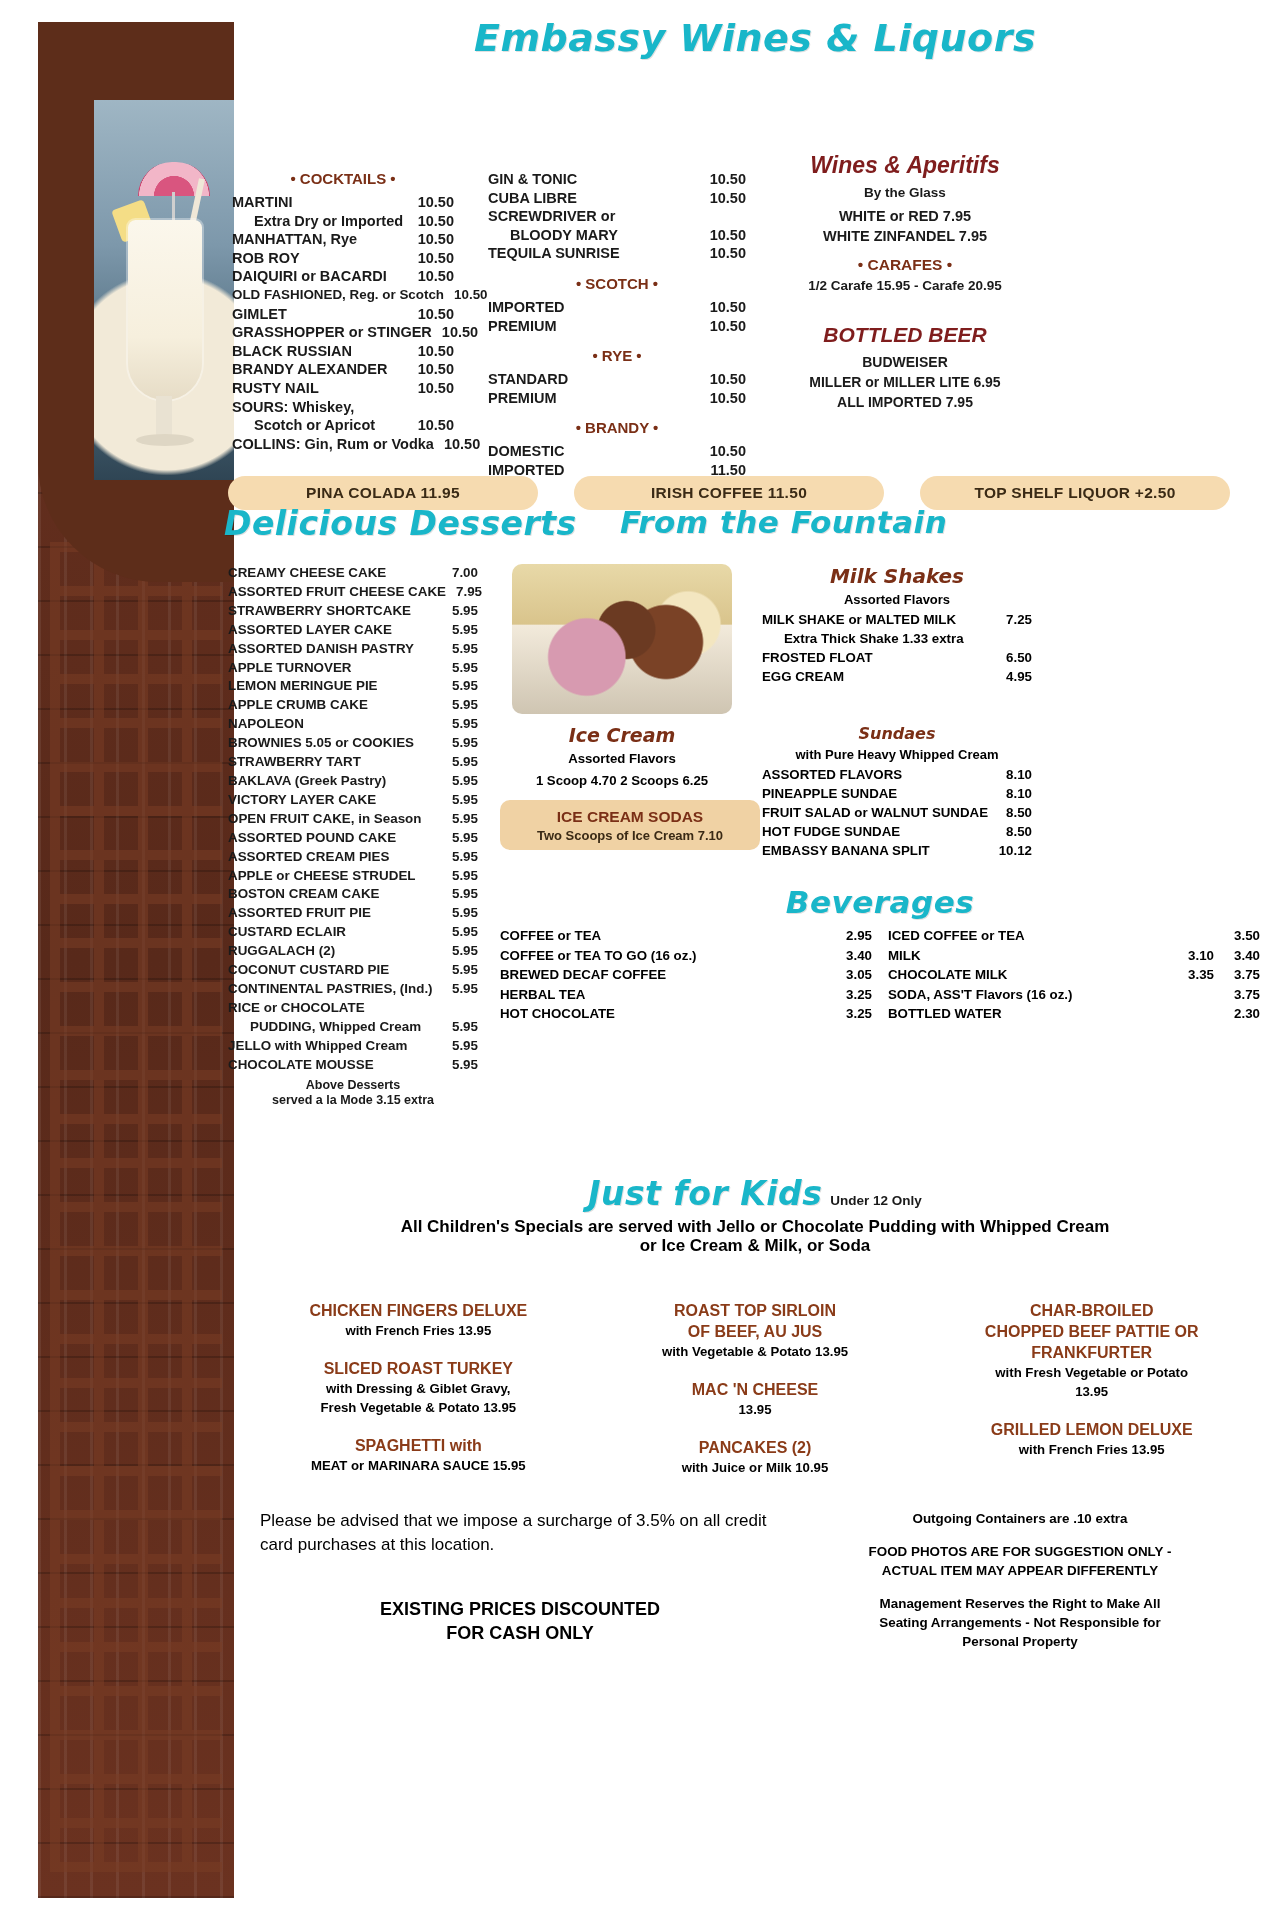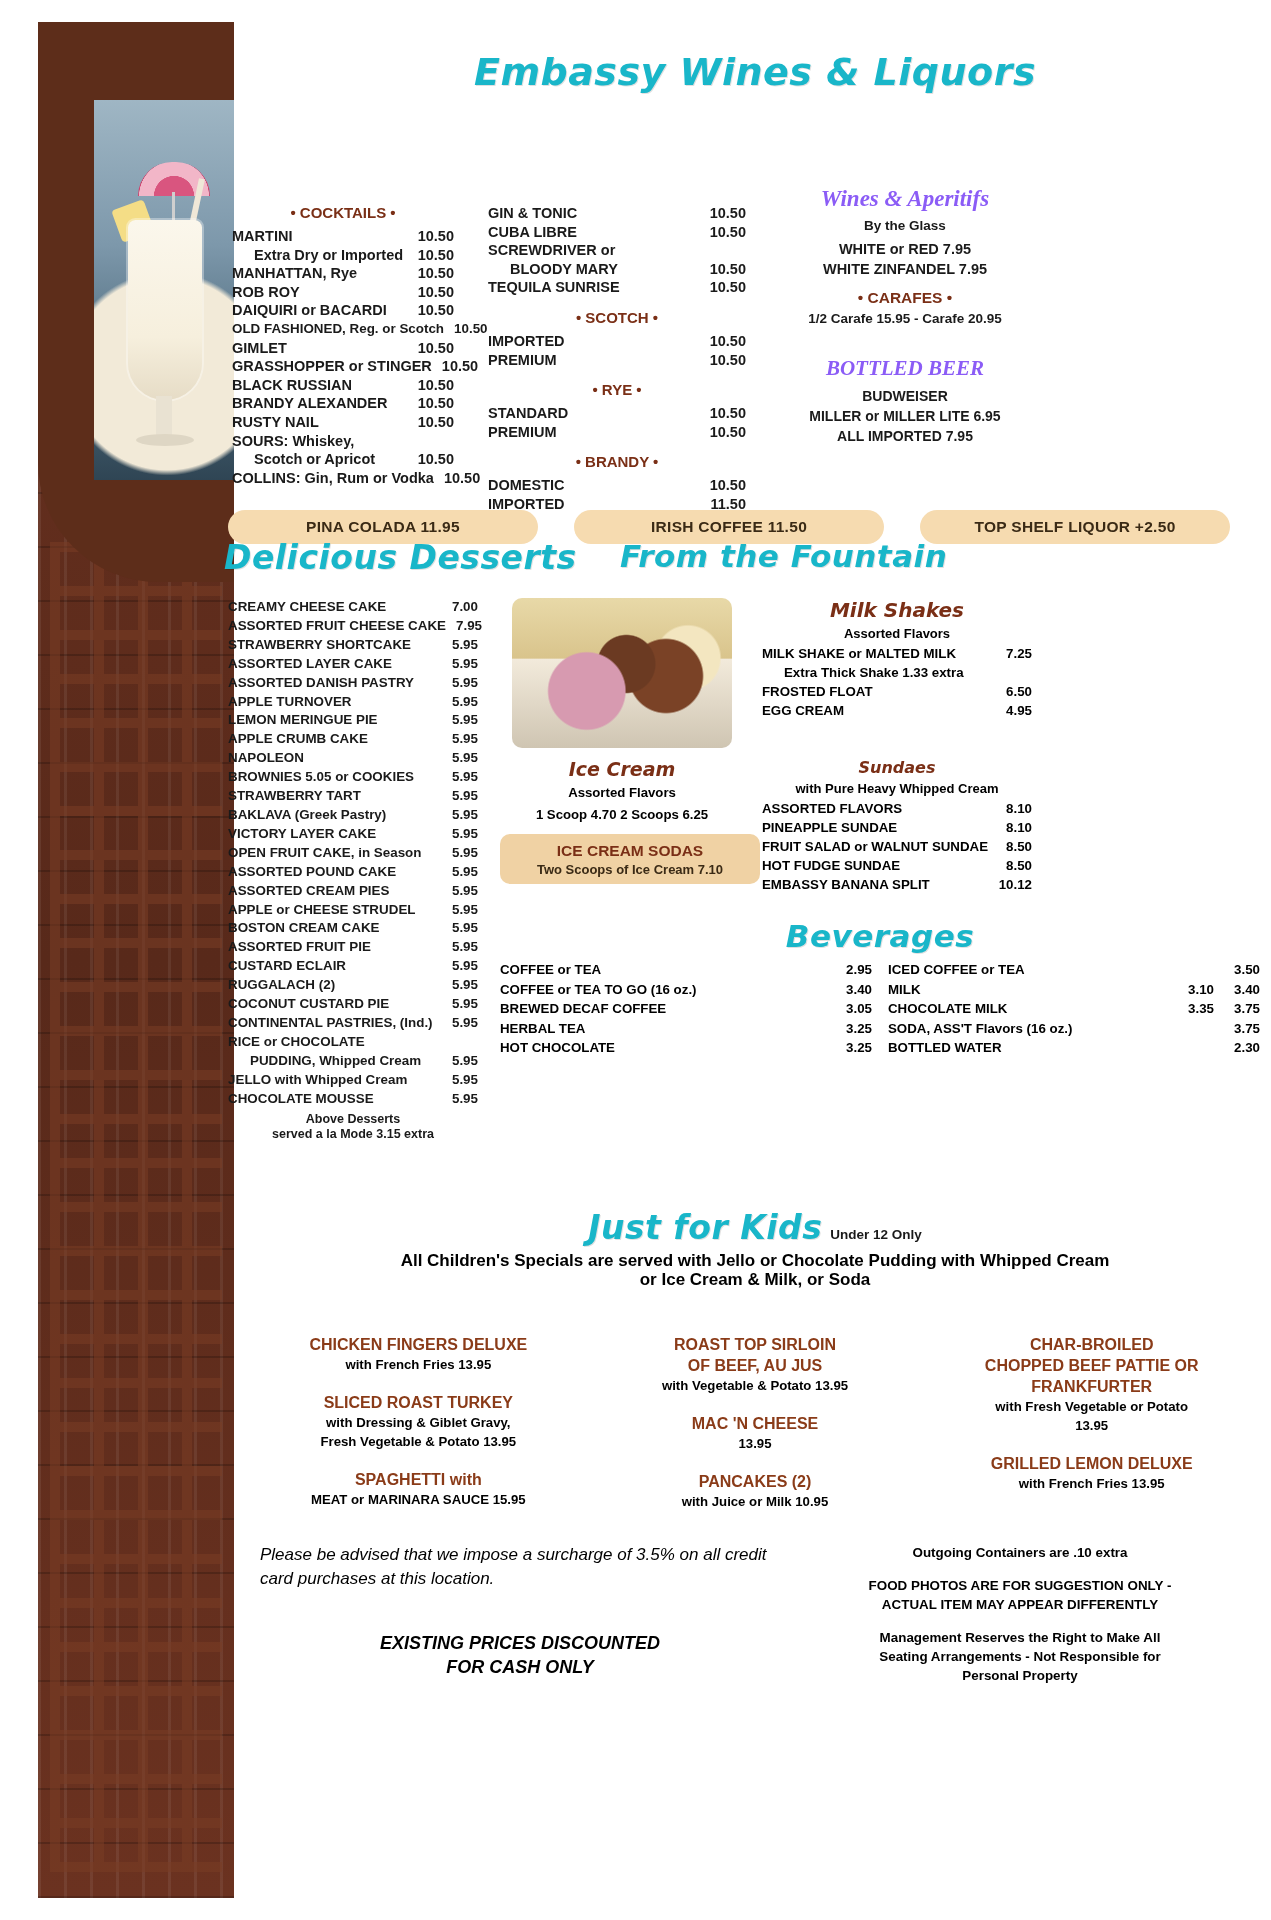--- a/index.html
+++ b/index.html
@@ -72,27 +72,27 @@
 
   .script-title{
     font-family:"DejaVu Sans", sans-serif;
     color:#19b6c9;
     font-weight:bold;
     font-style:italic;
     letter-spacing:.5px;
     text-shadow:1px 1px 0 rgba(0,0,0,.12);
   }
   .script-brown{
-    font-family:Liberation Serif, serif;
-    color:#8b5cf6;
+    font-family:Liberation Sans, sans-serif;
+    color:#7f1d1d;
     font-weight:bold;
     font-style:italic;
   }
   h1.main-title{
-    margin:0;padding:50px 0 6px 0;text-align:center;font-size:38px;
+    margin:0;padding:16px 0 6px 0;text-align:center;font-size:38px;
   }
 
   
   .liquor{position:relative;height:370px;margin-top:6px;}
   .col{position:absolute;font-size:14.5px;color:#1a1a1a;font-weight:bold;}
   .colhead{
     text-align:center;color:#7a2f16;font-weight:bold;font-size:15px;margin-bottom:6px;
   }
   .row{display:flex;justify-content:space-between;line-height:18.6px;}
   .row .nm{white-space:nowrap;}
@@ -159,21 +159,21 @@
   .kids-title{font-size:33px;}
   .kids-under{font-size:13.5px;font-weight:bold;color:#1a1a1a;margin-left:8px;}
   .kids-desc{text-align:center;font-size:17px;font-weight:bold;margin-top:4px;line-height:19px;}
   .kids-grid{display:flex;margin-top:16px;}
   .kcol{flex:1;text-align:center;margin-top:29px;}
   .kname{color:#8a3b18;font-weight:bold;font-size:16px;line-height:21px;}
   .kdesc{font-size:13.2px;font-weight:bold;line-height:19px;margin-bottom:18px;}
 
   
   .footer{position:relative;margin-top:14px;display:flex;}
-  .foot-left{width:520px;padding-left:10px;font-style:italic;}
+  .foot-left{width:520px;padding-left:10px;}
   .foot-left .p1{font-size:17px;line-height:24px;}
   .foot-left .p2{text-align:center;font-size:18px;font-weight:bold;line-height:24px;margin-top:40px;}
   .foot-right{flex:1;text-align:center;font-size:13.4px;font-weight:bold;line-height:19px;}
   .foot-right .blk{margin-bottom:14px;}
 </style>
 </head>
 <body>
 
 <div class="left-band">
   <div class="band-pattern"></div>

